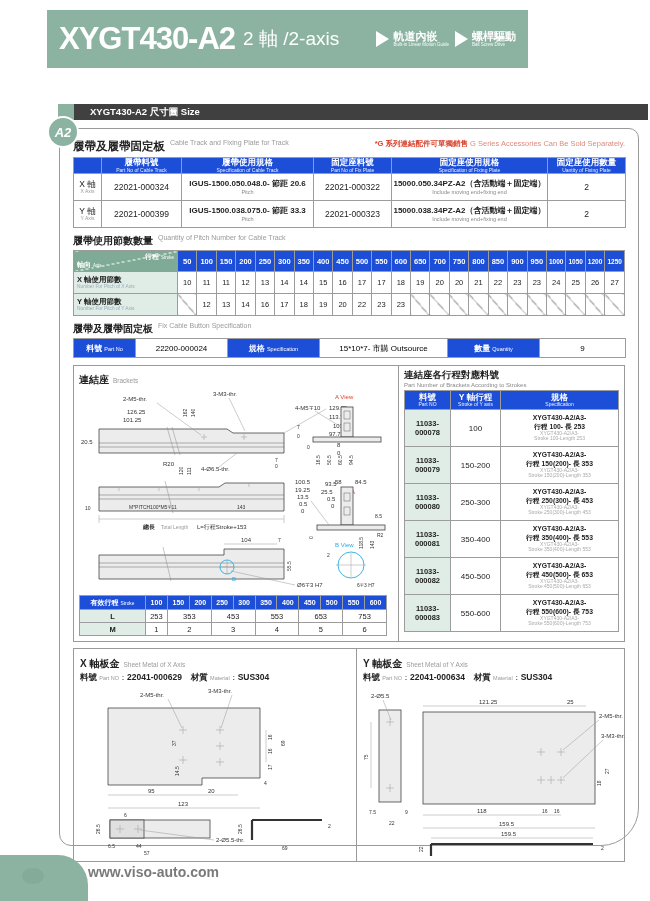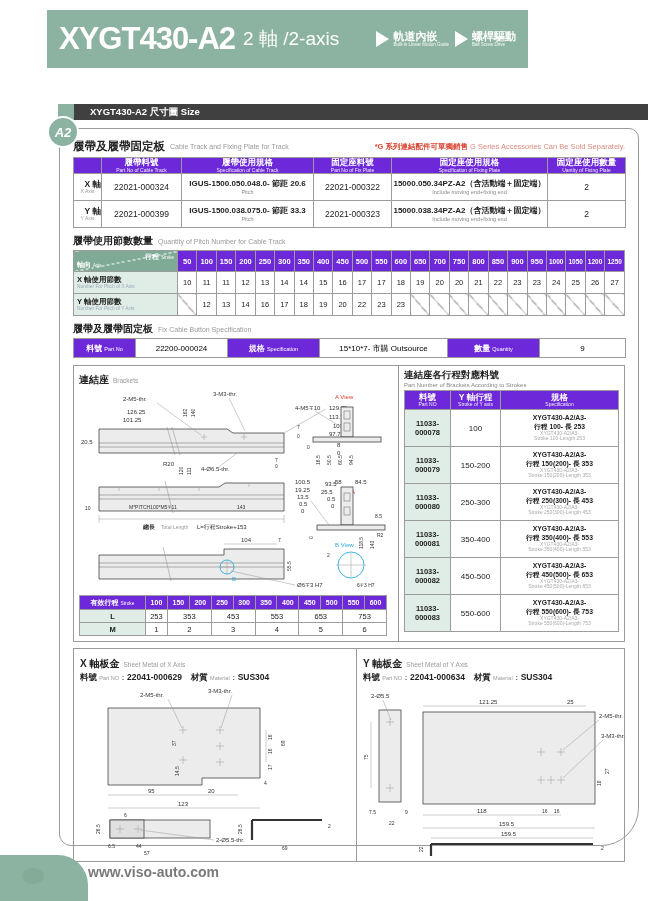--- a/index.html
+++ b/index.html
@@ -18,38 +18,38 @@
 
   
   .section-bar { position:absolute; left:58px; top:104px; width:590px; height:16px; display:flex; }
   .section-bar .sq { width:16px; height:16px; background:#8CB3A1; }
   .section-bar .bar { flex:1; background:#404040; color:#fff; font-size:9.5px; font-weight:bold; line-height:16px; padding-left:16px; }
 
   
   .main-box { position:absolute; left:59px; top:128px; width:580px; height:718px; border:1px solid #9a9a9a; border-radius:16px 10px 38px 12px; padding:10px 13px 6px 13px; }
   .a2-badge { position:absolute; left:-13px; top:-13px; width:32px; height:32px; border-radius:50%; background:#8CB3A1; border:2px solid #fff; color:#fff; font-size:13px; font-style:italic; font-weight:bold; display:flex; align-items:center; justify-content:center; }
 
-  .title-row { display:flex; align-items:center; }
+  .title-row { display:flex; align-items:flex-start; }
   .t-zh { font-size:11.5px; font-weight:bold; color:#222; }
   .t-en { font-size:7px; color:#9a9a9a; margin-left:5px; }
   .note { margin-left:auto; font-size:7.5px; }
   .note .n-zh { color:#D9432F; font-weight:bold; }
   .note .n-en { color:#DB8A7E; }
 
   table { border-collapse:collapse; table-layout:fixed; }
   td,th { border:1px solid #9c9c9c; padding:0; vertical-align:middle; text-align:center; }
-  th.green, td.green { background:#6d28d9; color:#fff; }
+  th.green, td.green { background:#1d4ed8; color:#fff; }
   .th-zh { font-size:8.5px; font-weight:bold; line-height:1.15; }
   .th-en { font-size:5px; font-weight:normal; line-height:1.1; opacity:.92; }
   td.lg { background:#DFEDE6;margin-top:22px; }
 
   
   .track-table { width:552px; margin-top:3px; }
   .track-table td { height:27px; }
-  .axis-zh { font-size:8.5px; font-weight:bold; color:#222; line-height:1.05;text-align:right; }
+  .axis-zh { font-size:8.5px; font-weight:normal; color:#222; line-height:1.05; }
   .axis-en { font-size:5px; color:#999; line-height:1.05; }
   .cell-main { font-size:8px; color:#222; font-weight:bold; line-height:1.2; }
   .cell-sub  { font-size:5.5px; color:#888; line-height:1.1; }
   .pn { font-size:8.5px; color:#222; }
 
   
   .pitch-table { width:552px; margin-top:2px; }
   .pitch-table th, .pitch-table td { font-size:7.5px; }
   .pitch-table th { height:21px; font-weight:bold; }
   .pitch-table td { height:22px; color:#222; }

